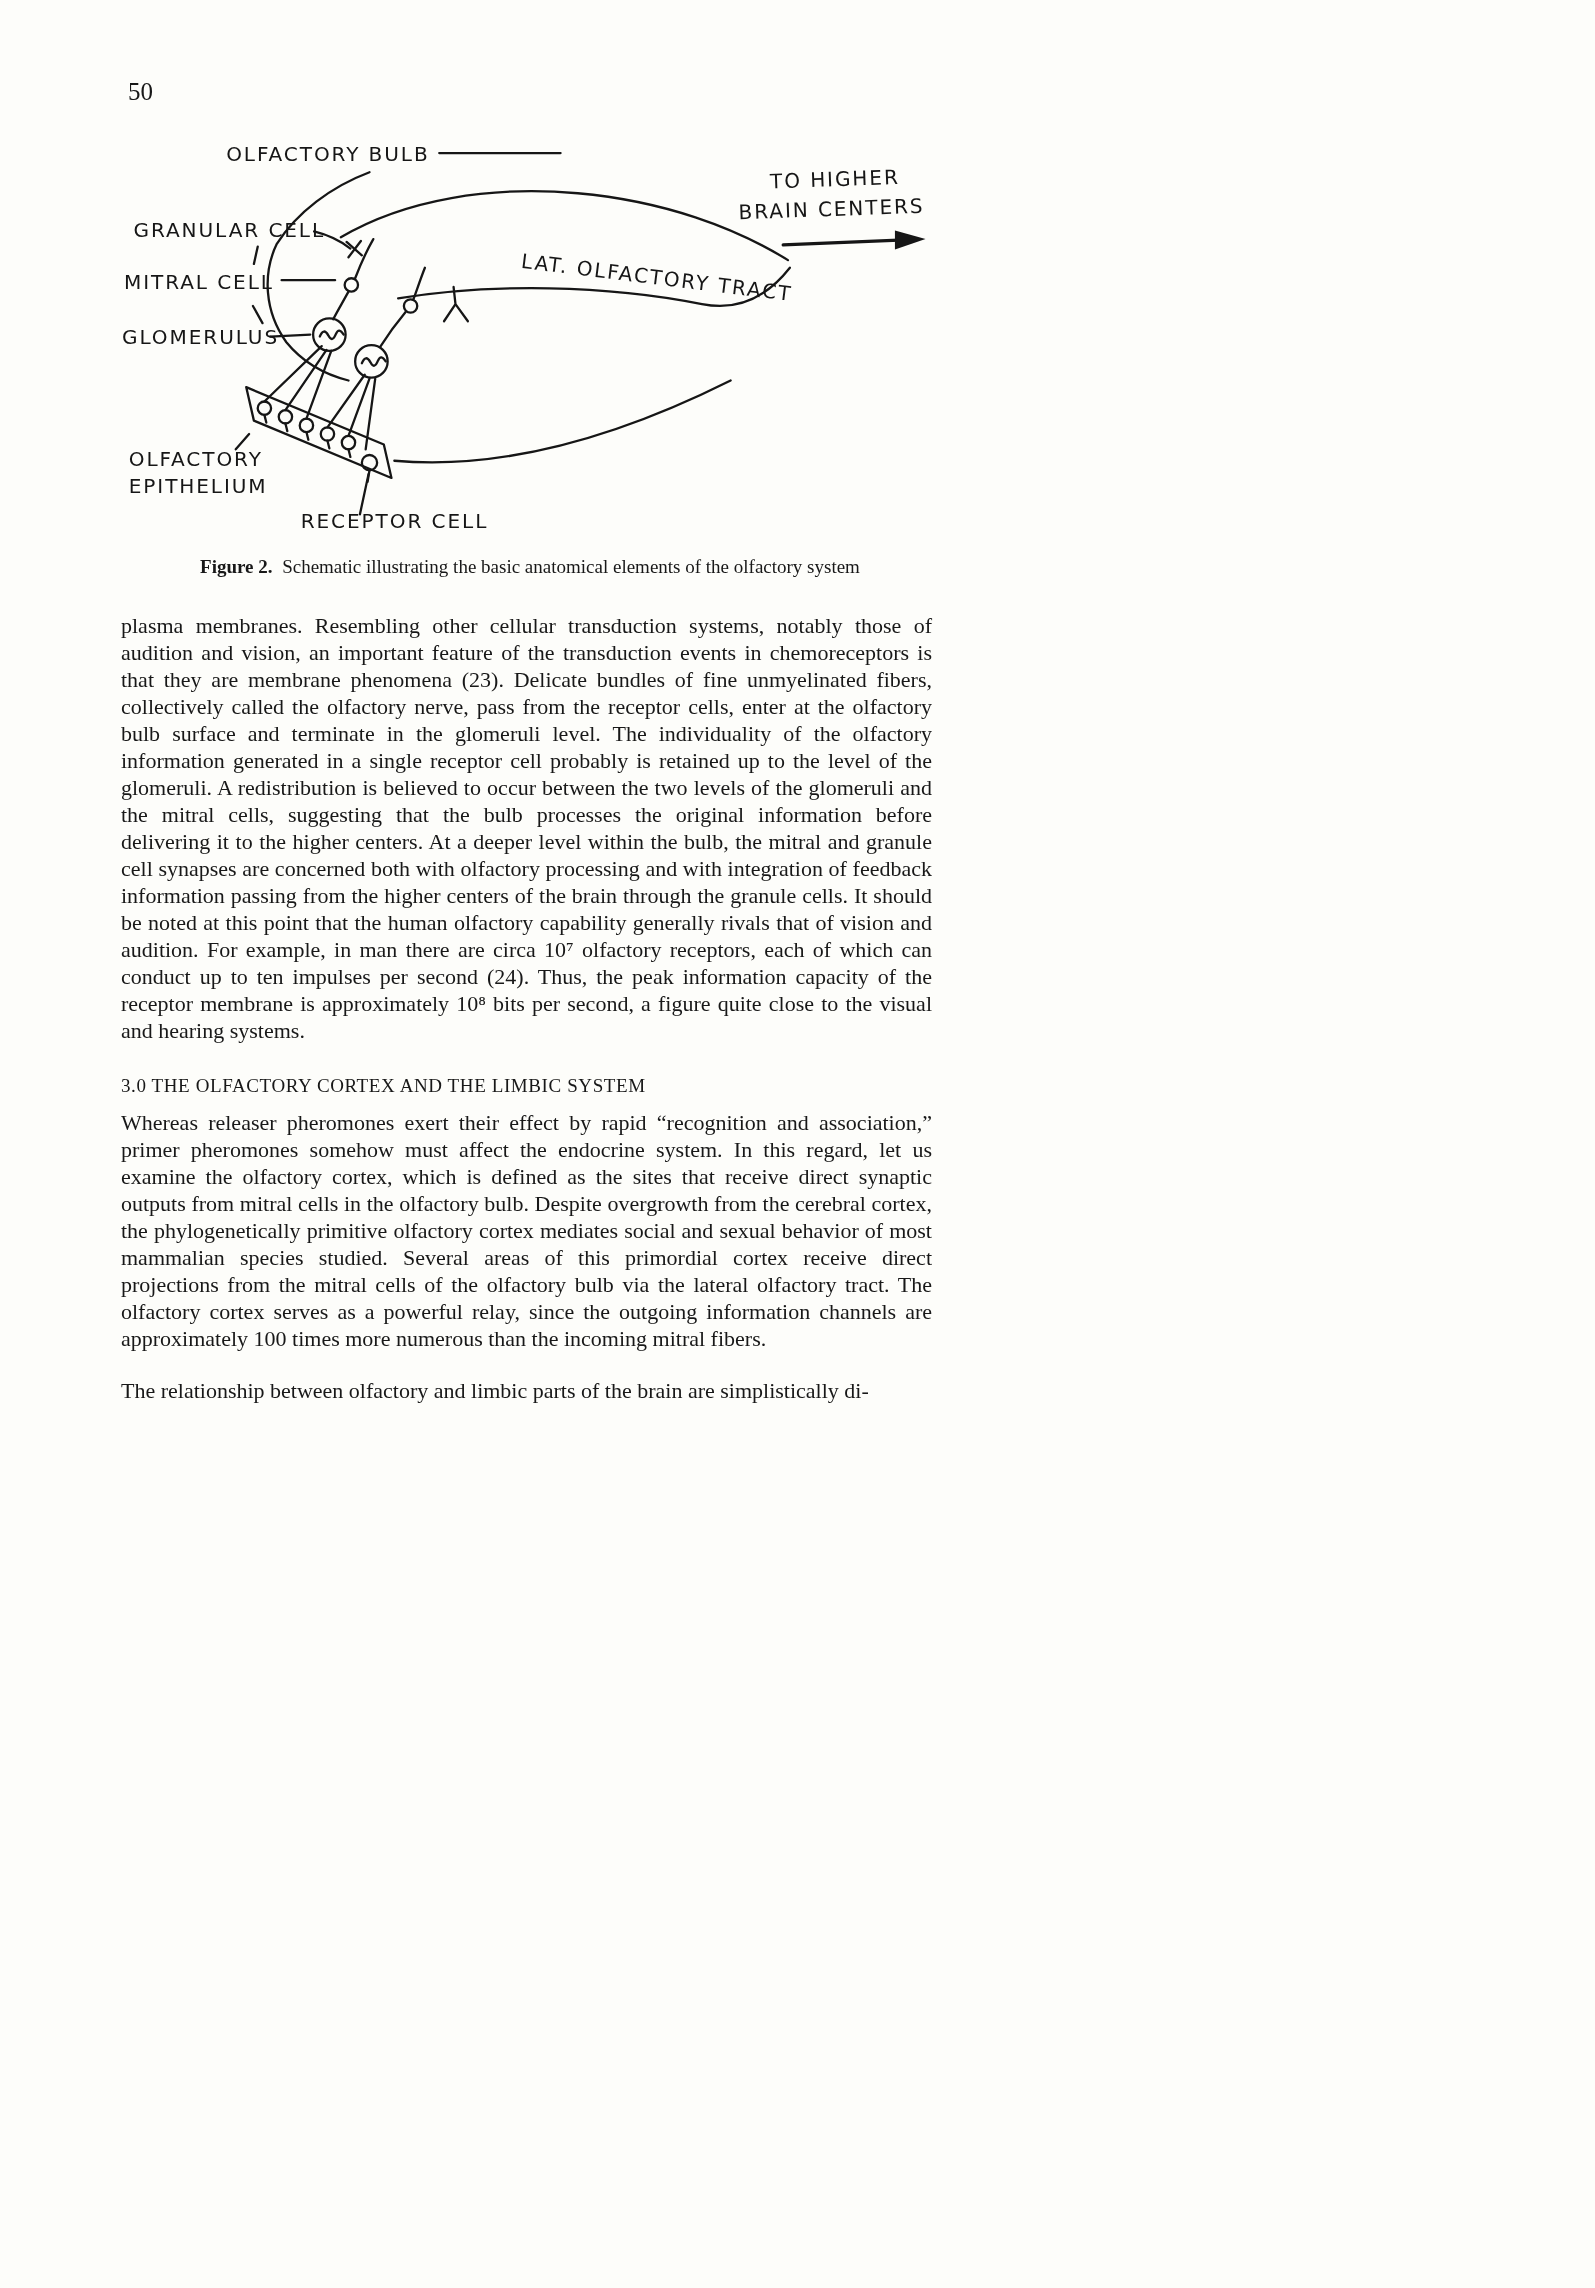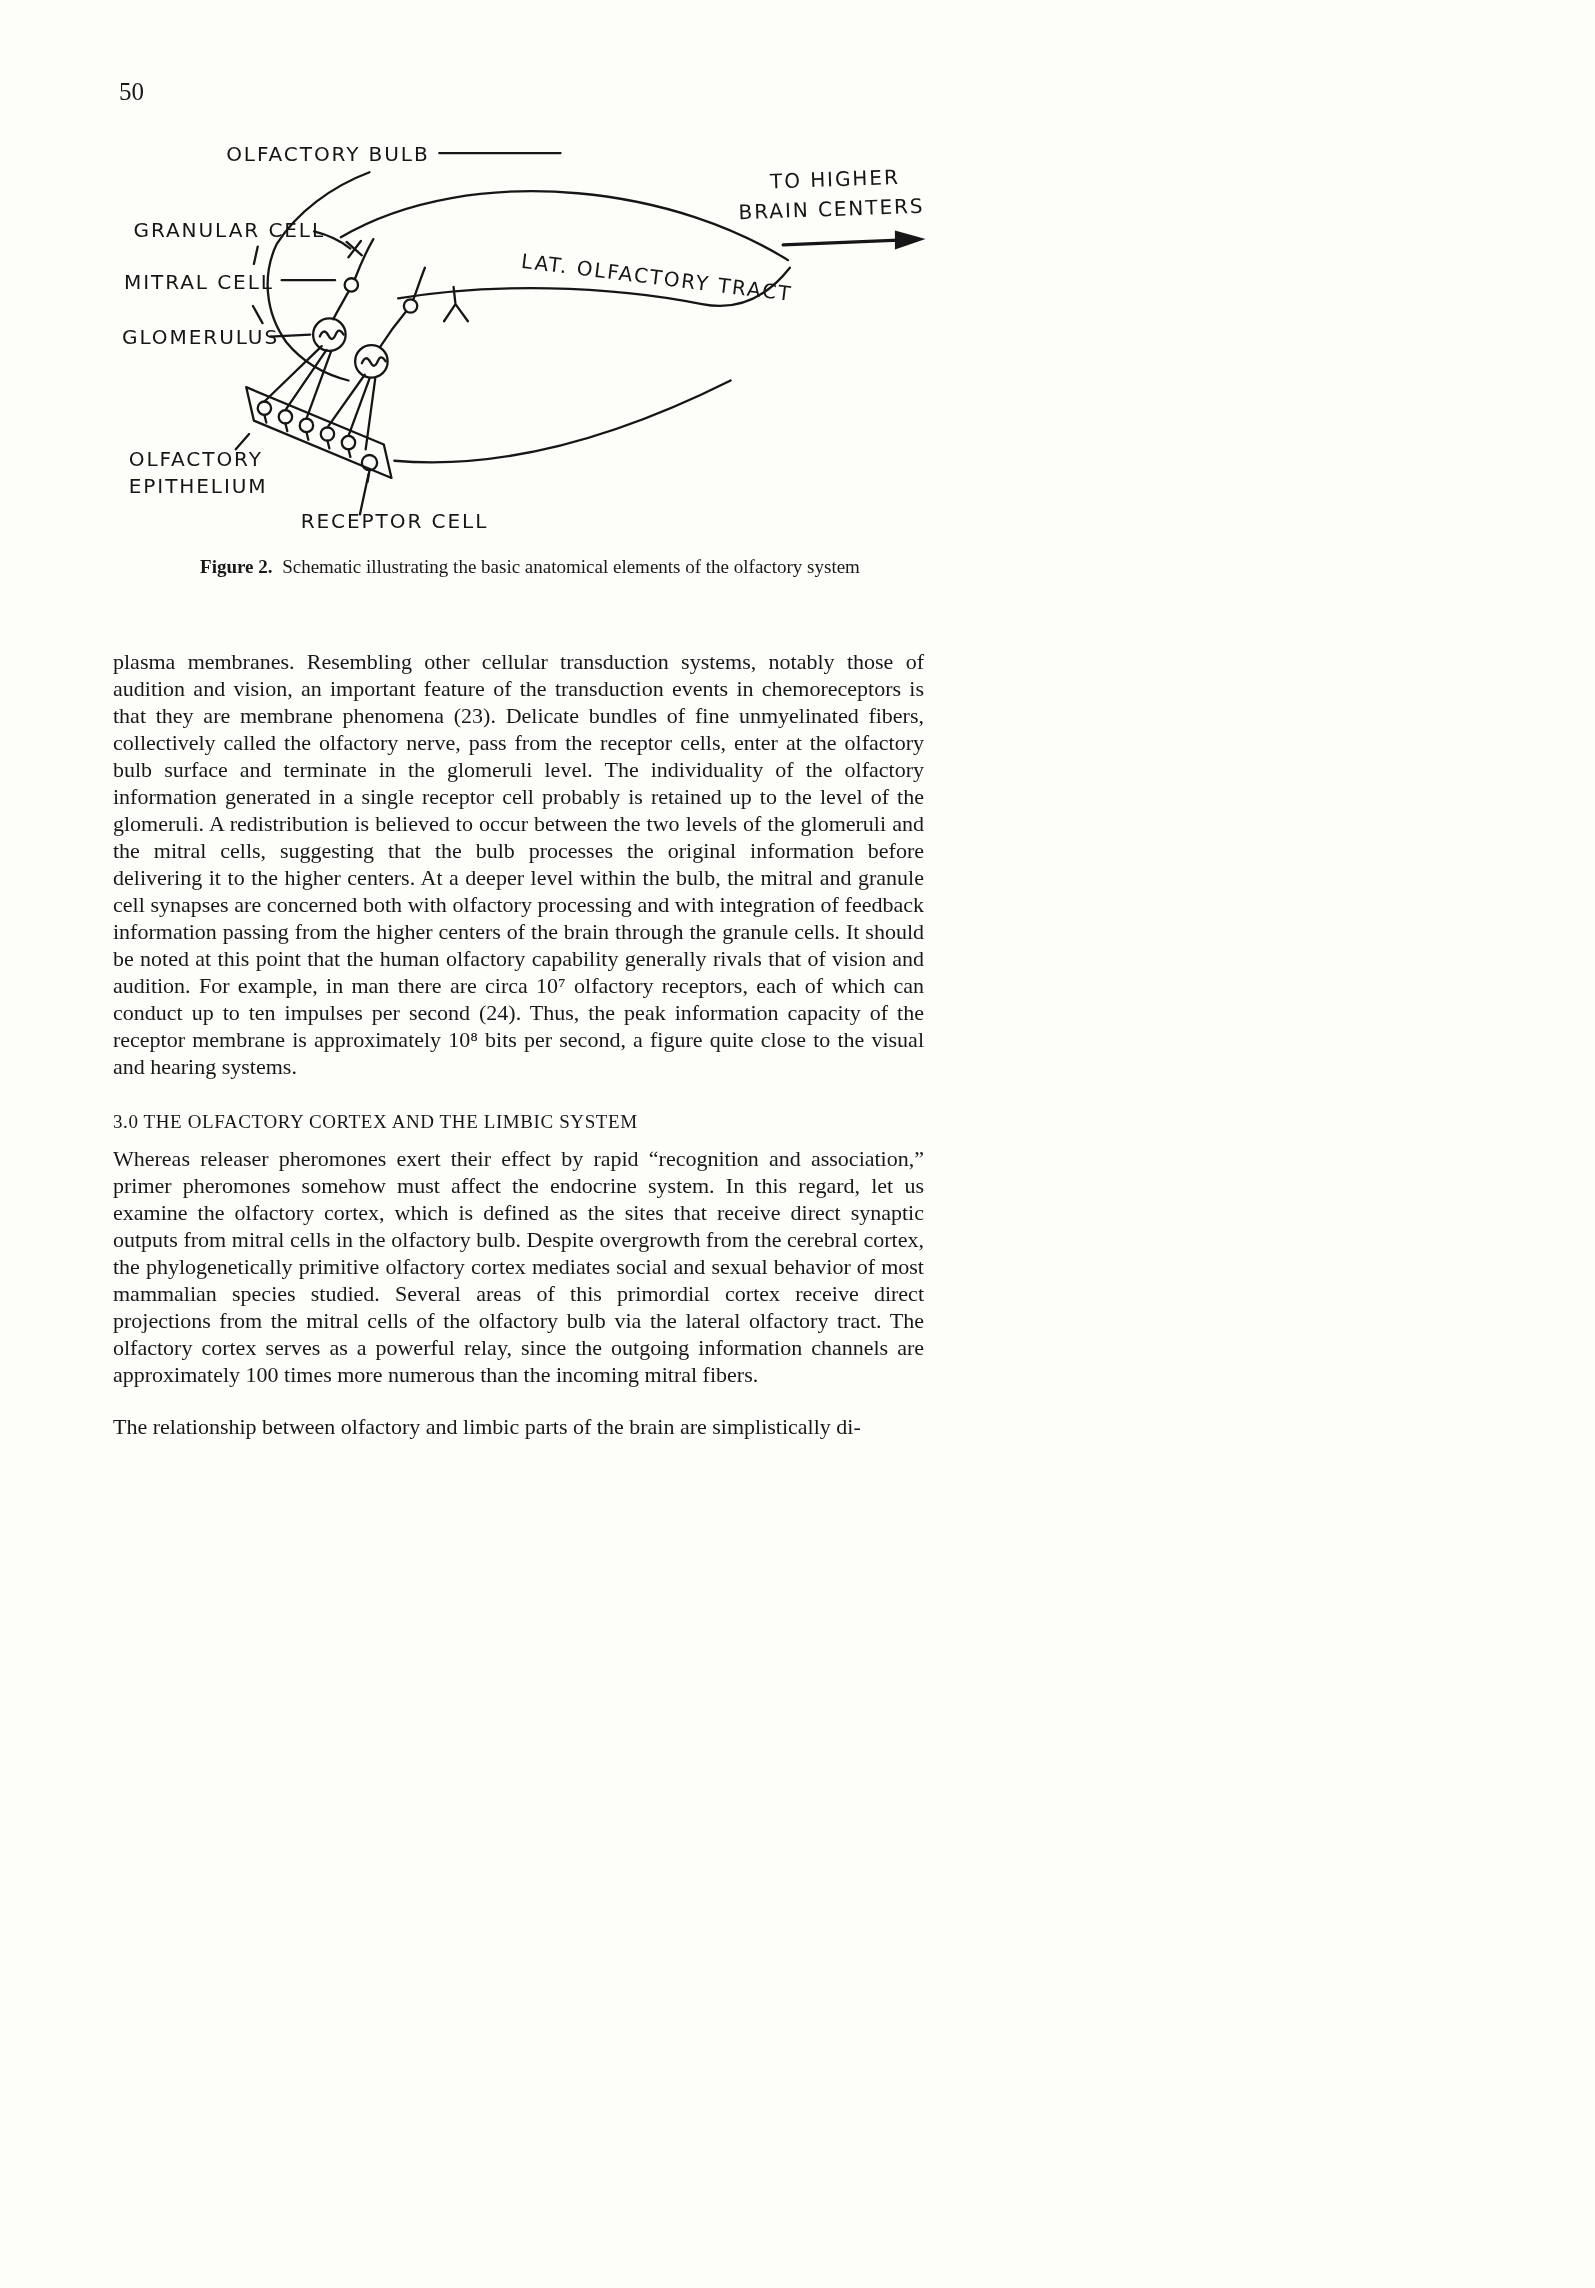--- a/index.html
+++ b/index.html
@@ -13,21 +13,21 @@
     height: 2288px;
     margin: 0 auto;
     background: #fdfdfa;
     font-family: "Liberation Serif", serif;
     color: #181818;
     overflow: hidden;
   }
   .page-header {
     position: absolute;
     top: 78px;
-    left: 119px;
+    left: 128px;
     width: 811px;
     display: flex;
     align-items: baseline;
   }
   .page-number {
     font-size: 25px;
     width: 96px;
     flex: 0 0 96px;
   }
   .journal-title {
@@ -62,23 +62,22 @@
     font-size: 19px;
     white-space: nowrap;
   }
   .caption-label {
     font-weight: bold;
     margin-right: 9.6px;
   }
   .content {
     position: absolute;
     top: 612px;
-    left: 113px;
+    left: 121px;
     width: 811px;
-    margin-top: 36px;
   }
   .body-para {
     margin: 0;
     font-size: 22px;
     line-height: 27px;
     text-align: justify;
   }
   .section-heading {
     margin: 31px 0 11.5px 0;
     font-size: 19px;

